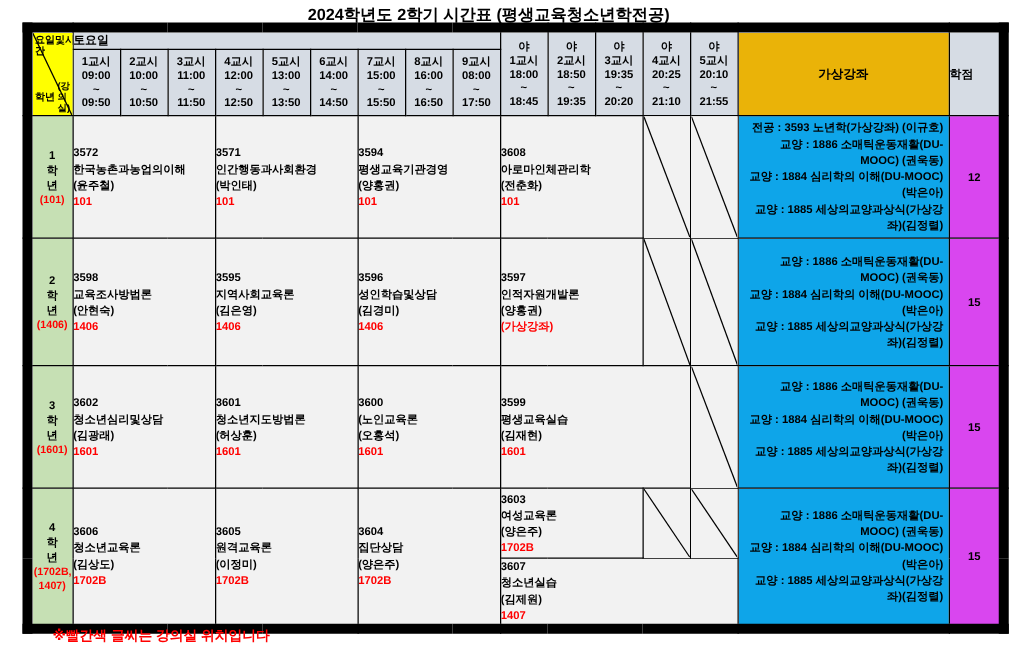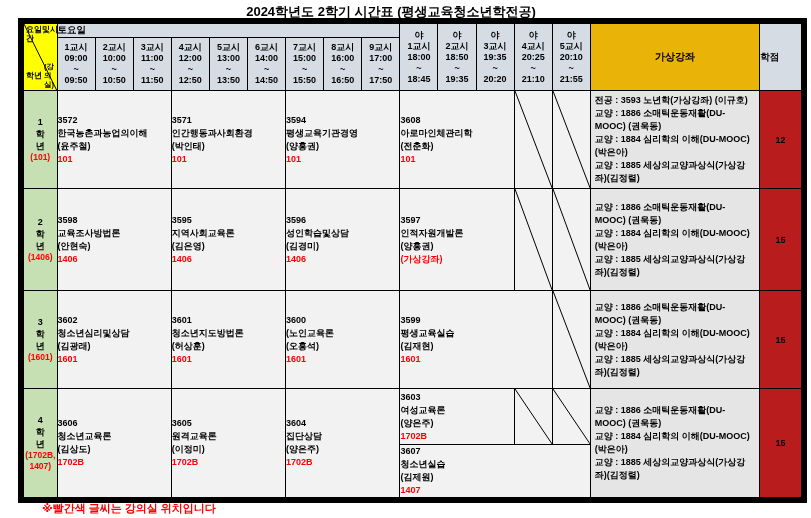--- a/index.html
+++ b/index.html
@@ -3,21 +3,21 @@
 <meta charset="utf-8">
 <style>
   html,body{margin:0;padding:0}
   body{
     width:811px;height:518px;background:#ffffff;position:relative;overflow:hidden;
     font-family:"Liberation Sans","DejaVu Sans",sans-serif;font-weight:700;color:#000;
   }
   .title{position:absolute;top:3px;left:0;width:782px;text-align:center;font-size:13px;letter-spacing:0}
   table.tt{
     position:absolute;left:18px;top:18px;width:789px;
-    border-collapse:collapse;table-layout:fixed;border:6px solid #000000;
+    border-collapse:collapse;table-layout:fixed;border:8px solid #000000;
   }
   td{border:1px solid #000;padding:0;vertical-align:middle;overflow:hidden}
   tr.hr1{height:15px}
   tr.hr2{height:53px}
   tr.r1{height:98px}
   tr.r2{height:102px}
   tr.r3{height:98px}
   tr.r4a{height:56px}
   tr.r4b{height:54px}
   .hdr{background:#d6dce4;text-align:center;font-size:9px;line-height:11px}
@@ -27,22 +27,22 @@
   .corner{background:#ffff00;position:relative}
   .corner .svgline,.slashcell .svgline{position:absolute;top:0;left:0;width:100%;height:100%;display:block}
   .corner-top{position:absolute;top:1px;left:2px;width:36px;font-size:8px;line-height:9px;text-align:left}
   .corner-b1{position:absolute;bottom:10px;left:2px;font-size:8px;line-height:9px}
   .corner-b2{position:absolute;bottom:1px;left:20px;font-size:7.5px;line-height:9px}
   .grade{background:#c6e0b4;text-align:center;font-size:9px;line-height:12px}
   .grade .room{color:#ff0000;font-size:8.5px;line-height:11px;padding:0 1px}
   .course{background:#f2f2f2;font-size:9px;line-height:13px}
   .course .room{color:#ff0000}
   .slashcell{background:#f2f2f2;position:relative}
-  .vcell{background:#e5e5e5;font-size:9px;line-height:13px;text-align:left;padding:2px 4px}
-  .credit{background:#b91c1c;text-align:center;font-size:9px}
+  .vcell{background:#0ea5e9;font-size:9px;line-height:13px;text-align:right;padding:2px 4px}
+  .credit{background:#d946ef;text-align:center;font-size:9px}
   .note{position:absolute;left:42px;top:501px;color:#ff0000;font-size:11px}
 </style>
 </head>
 <body>
 
 <div class="title">2024학년도 2학기 시간표 (평생교육청소년학전공)</div>
 
 <table class="tt">
   <colgroup>
     <col style="width:36px">
@@ -160,21 +160,21 @@
       <div>15:50</div>
     </td>
     <td class="hdr">
       <div>8교시</div>
       <div>16:00</div>
       <div>~</div>
       <div>16:50</div>
     </td>
     <td class="hdr">
       <div>9교시</div>
-      <div>17:00</div>
+      <div>08:00</div>
       <div>~</div>
       <div>17:50</div>
     </td>
   </tr>
 
   <tr class="r1">
     <td class="grade">
       <div>1</div>
       <div>학</div>
       <div>년</div>

